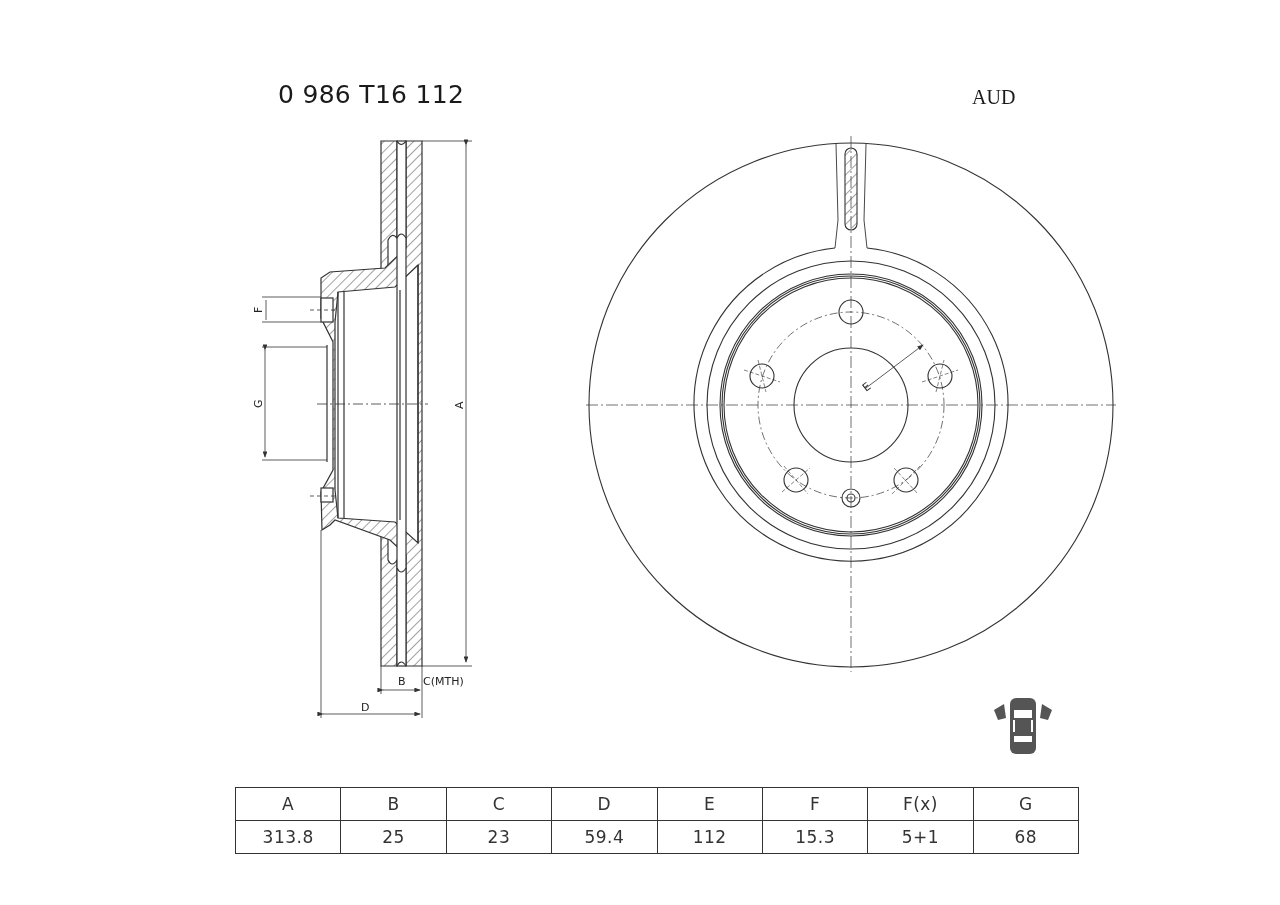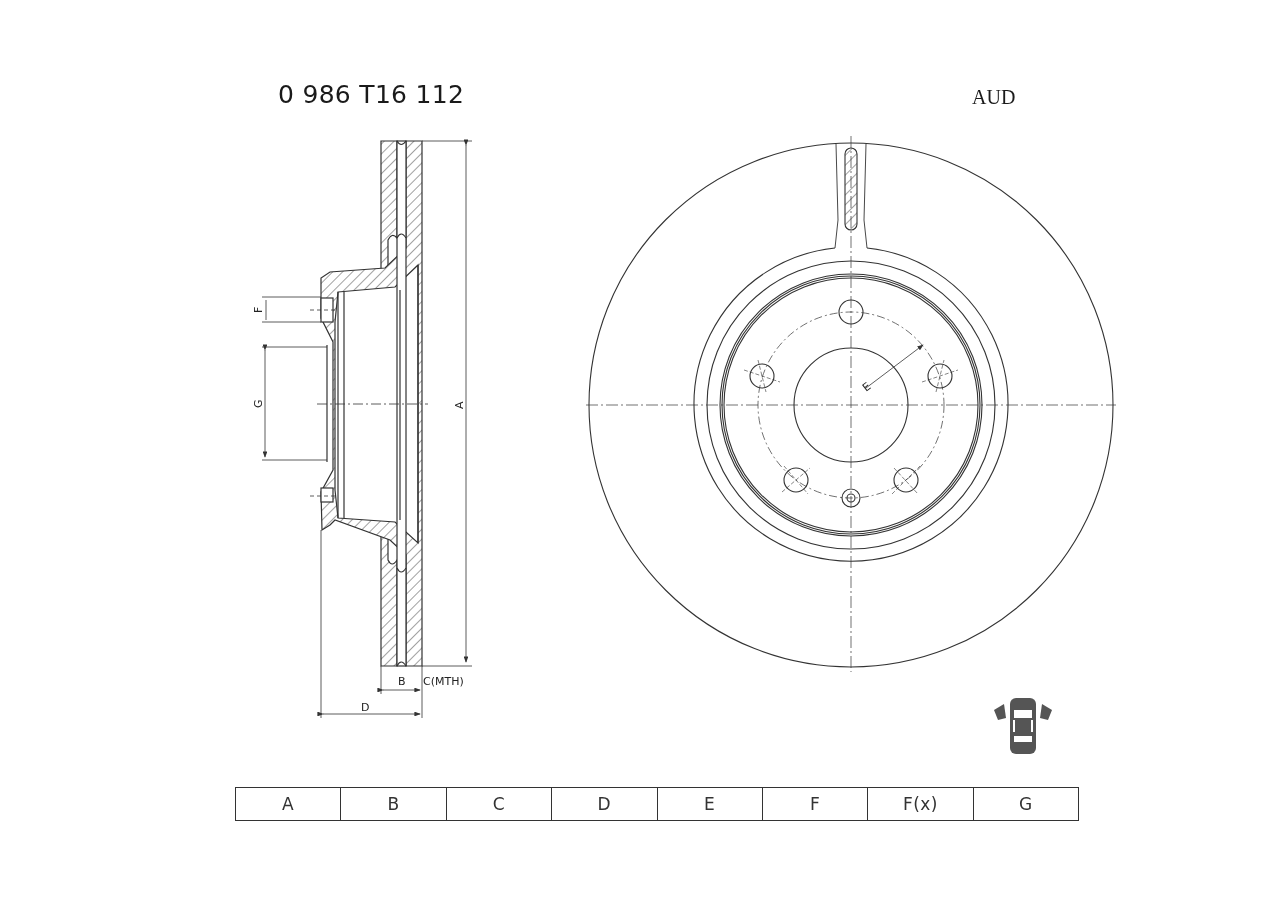--- a/index.html
+++ b/index.html
@@ -142,14 +142,24 @@
       <tr>
     <th>A</th>
     <th>B</th>
     <th>C</th>
     <th>D</th>
     <th>E</th>
     <th>F</th>
     <th>F(x)</th>
     <th>G</th>
   </tr>
+  <tr>
+    <td>313.8</td>
+    <td>25</td>
+    <td>23</td>
+    <td>59.4</td>
+    <td>112</td>
+    <td>15.3</td>
+    <td>5+1</td>
+    <td>68</td>
+  </tr>
 </tbody>
   </table>
 
 </body></html>

